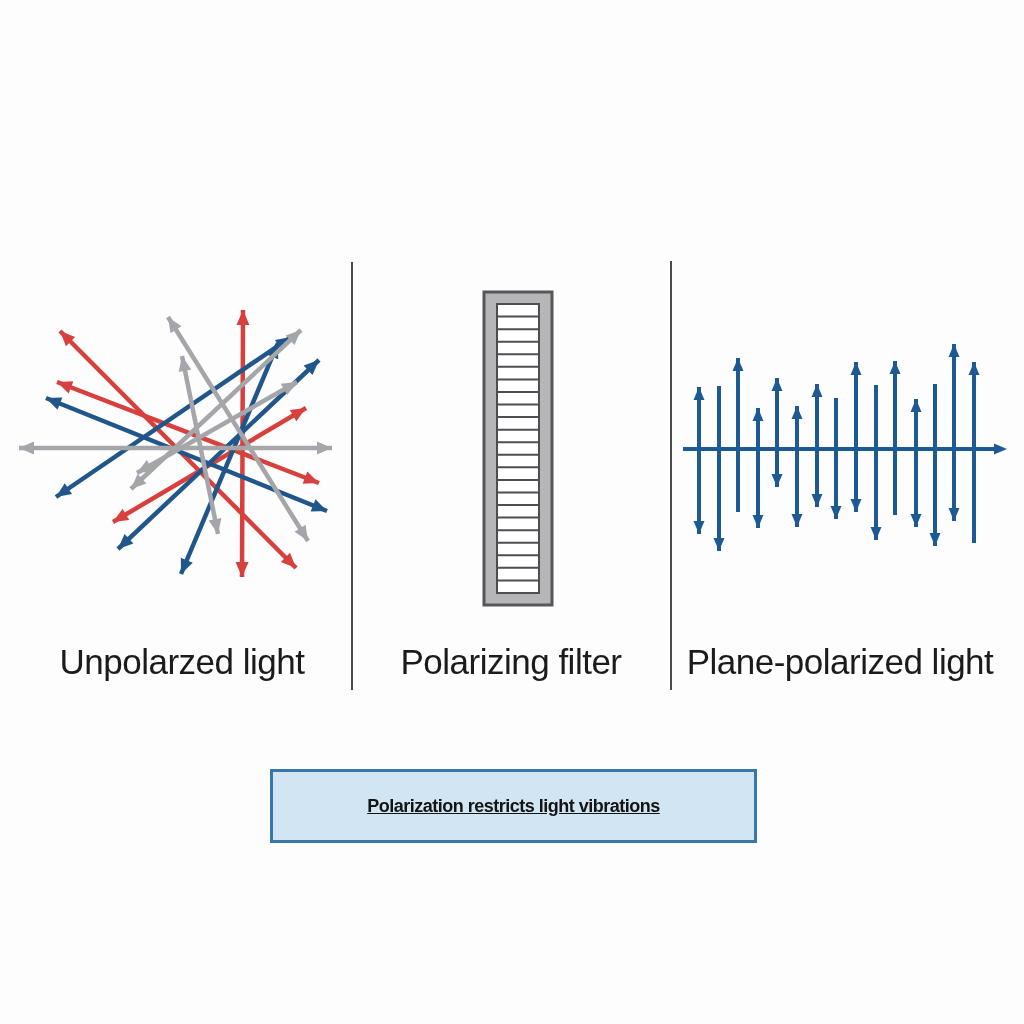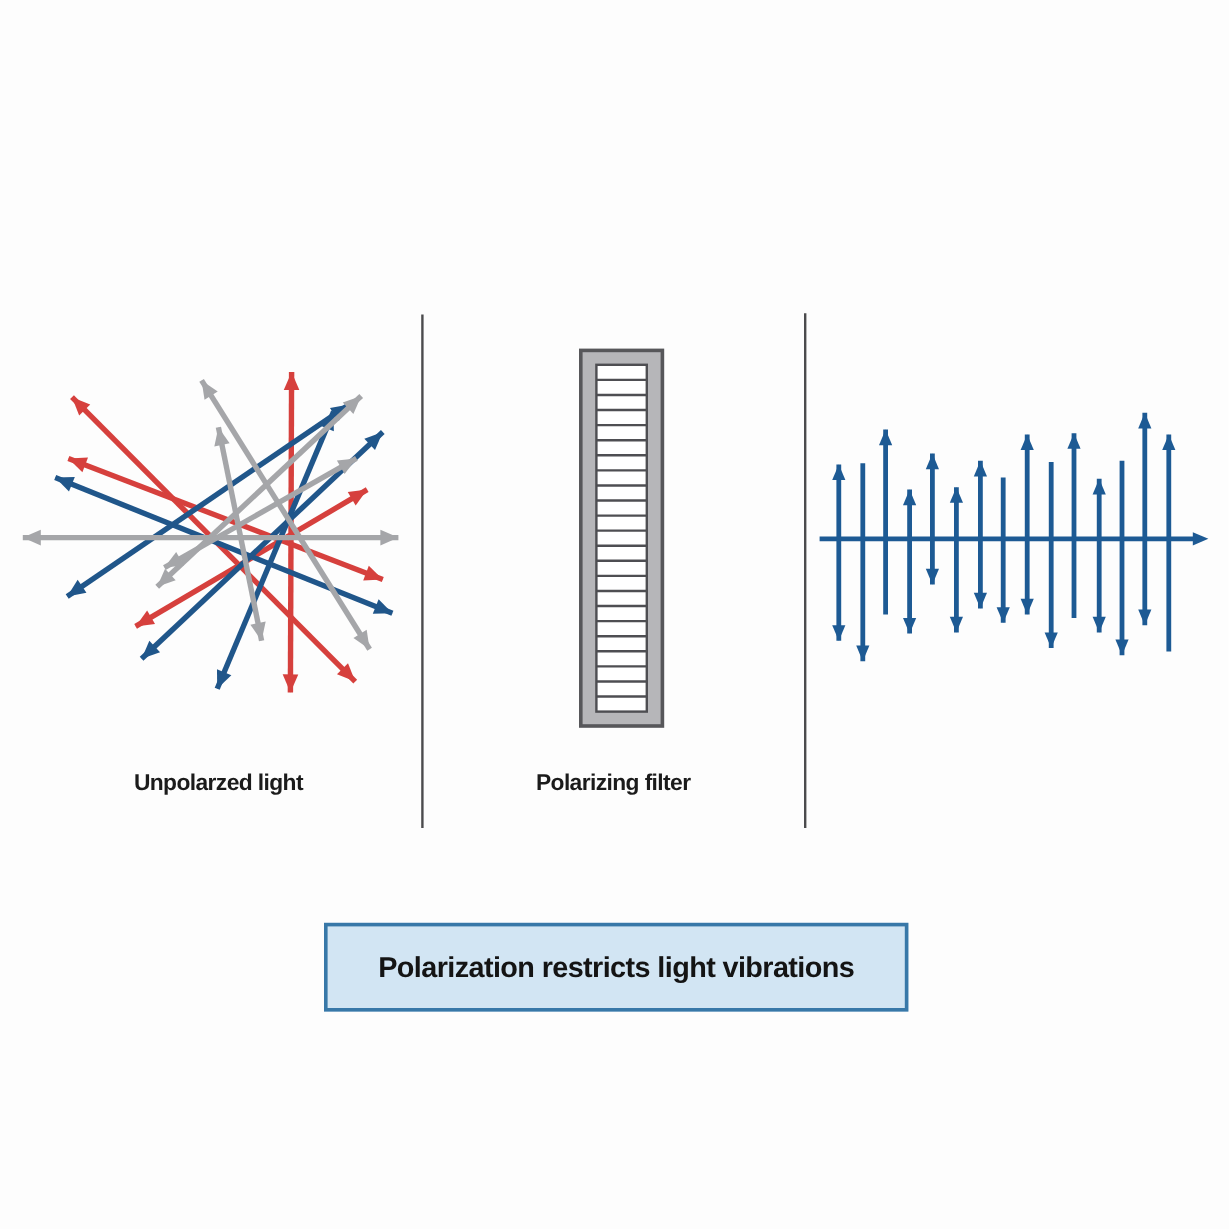--- a/index.html
+++ b/index.html
@@ -17,22 +17,22 @@
   }
   #diagram {
     position: absolute;
     left: 0;
     top: 0;
   }
   .panel-label {
     position: absolute;
     top: 642px;
     height: 34px;
-    font-size: 19px;
-    font-weight: 700;
+    font-size: 35px;
+    font-weight: 400;
     color: #1b1b1b;
     text-align: center;
     white-space: nowrap;
     letter-spacing: -0.5px;
   }
   #label-left   { left: 22px;  width: 320px; }
   #label-middle { left: 351px; width: 320px; }
   #label-right  { left: 680px; width: 320px; }
   .caption-box {
     position: absolute;
@@ -42,26 +42,27 @@
     height: 68px;
     border: 3px solid #3878a8;
     background: #d2e5f3;
     display: flex;
     flex-direction: column;
     align-items: center;
     justify-content: center;
     text-align: center;
   }
   .caption-line {
-    font-size: 24px;
+    font-size: 18px;
     font-weight: 700;
     color: #141414;
     line-height: 33px;
     white-space: nowrap;
     letter-spacing: -0.5px;
+    text-decoration: underline;
   }
 </style>
 </head>
 <body>
 
 <div class="canvas">
   <svg id="diagram" width="1024" height="1024" viewBox="0 0 1024 1024" xmlns="http://www.w3.org/2000/svg">
       <line x1="352" y1="262" x2="352" y2="690" stroke="#4b4b4d" stroke-width="2"></line>
       <line x1="671" y1="261" x2="671" y2="690" stroke="#4b4b4d" stroke-width="2"></line>
       <line x1="243" y1="310" x2="242" y2="577" stroke="#d6403d" stroke-width="4.5"></line>
@@ -166,17 +167,18 @@
       <polygon points="954,344 948.5,357 959.5,357" fill="#1d5a94"></polygon>
       <polygon points="954,521 959.5,508 948.5,508" fill="#1d5a94"></polygon>
       <line x1="974" y1="362" x2="974" y2="543" stroke="#1d5a94" stroke-width="4"></line>
       <polygon points="974,362 968.5,375 979.5,375" fill="#1d5a94"></polygon>
     </svg>
 
   <div class="panel-label" id="label-left">Unpolarzed light</div>
 
   <div class="panel-label" id="label-middle">Polarizing filter</div>
 
+  <div class="panel-label" id="label-right">Plane-polarized light</div>
 
   <div class="caption-box">
     <div class="caption-line">Polarization restricts light vibrations</div>
   </div>
 </div>
 
 </body></html>

